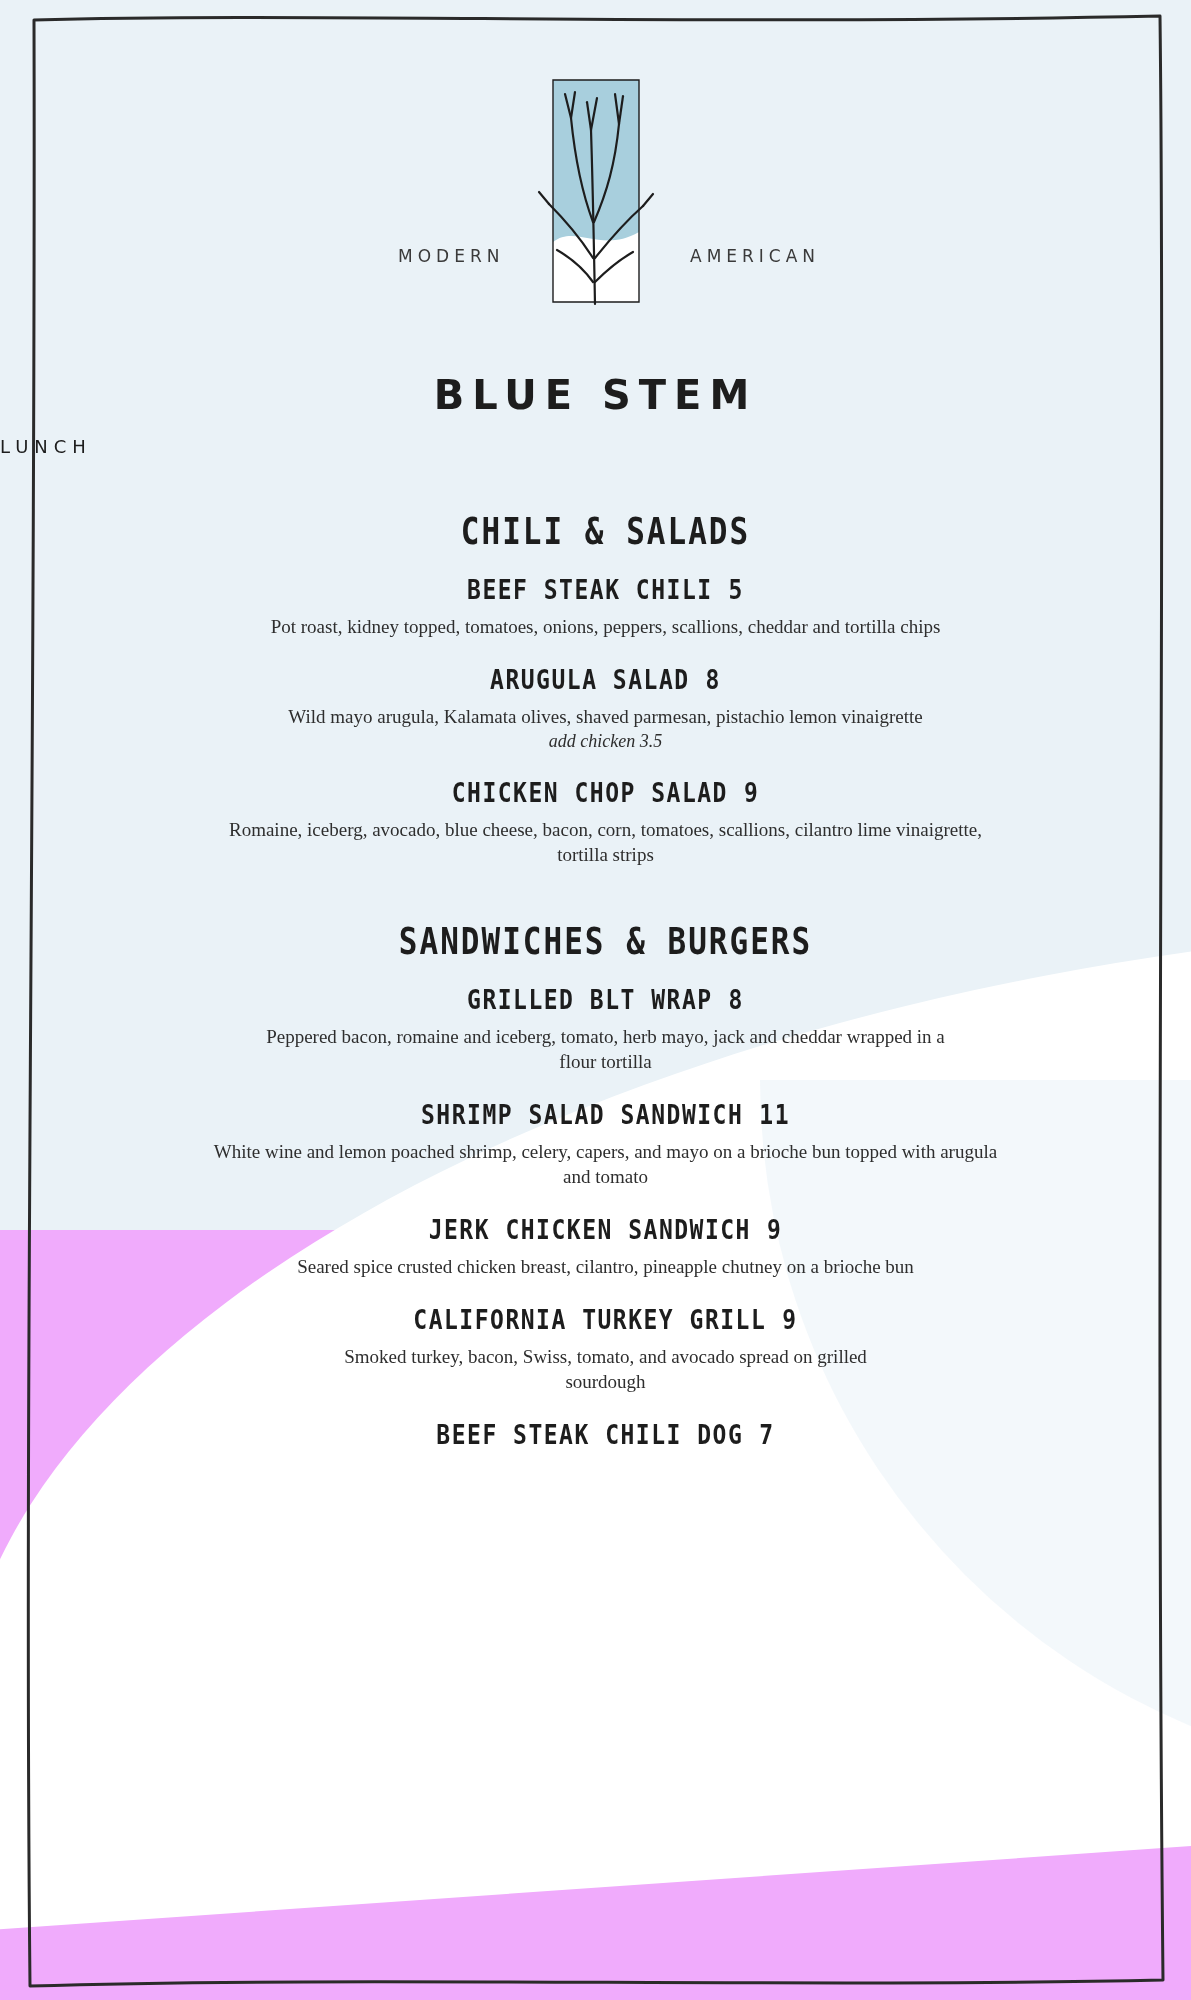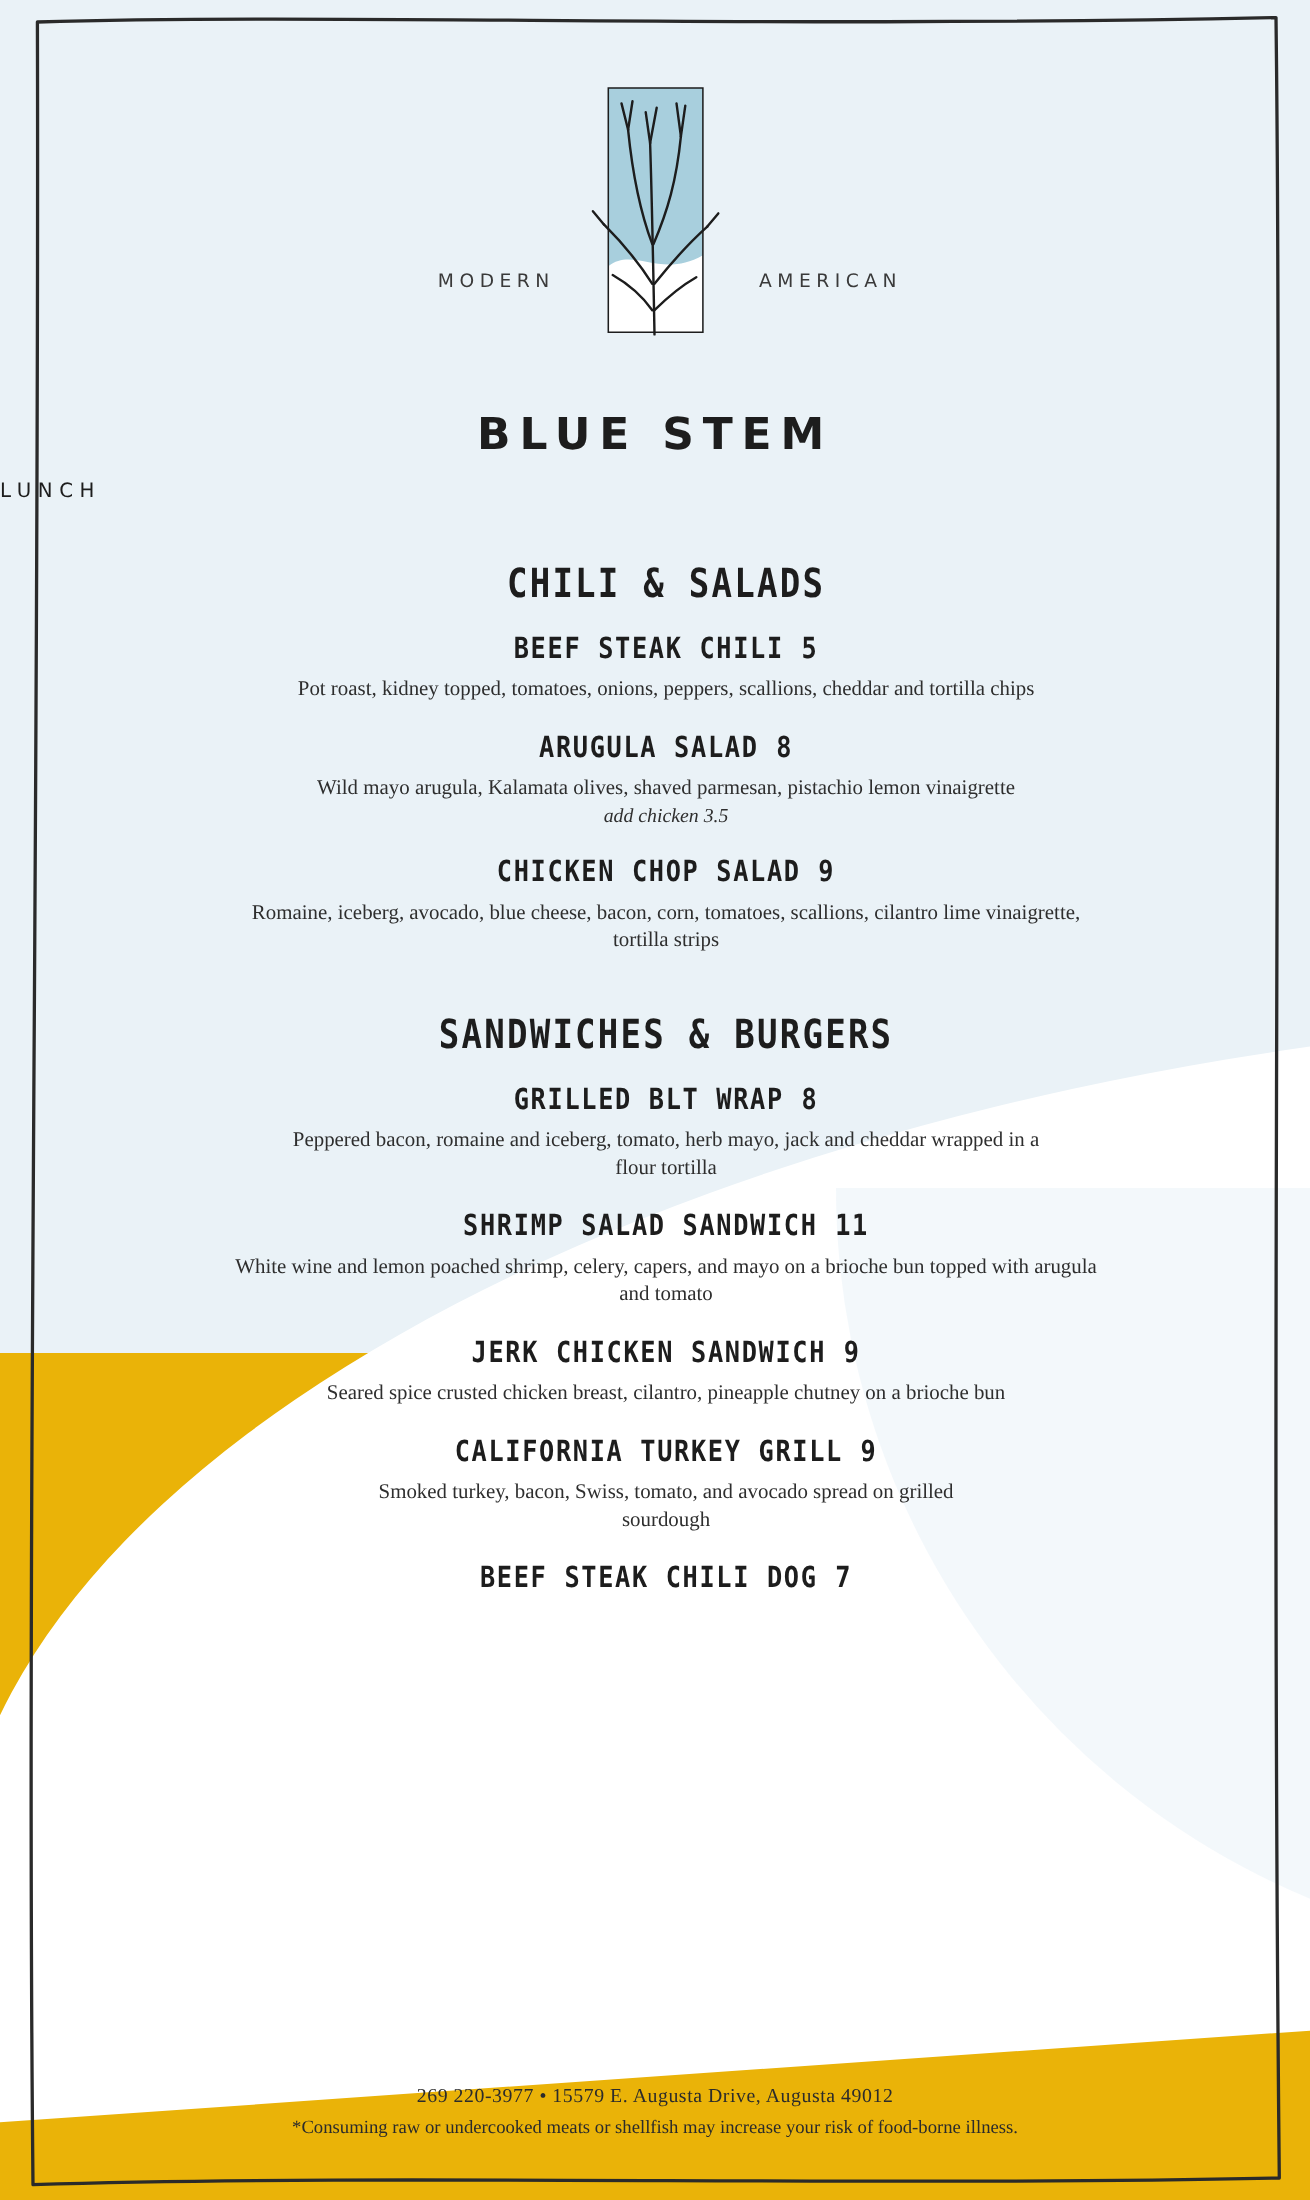--- a/index.html
+++ b/index.html
@@ -11,21 +11,21 @@
     height: 2000px;
     background: #ffffff;
     font-family: "Liberation Serif", serif;
     overflow: hidden;
   }
 
   #page {
     position: relative;
     width: 1191px;
     height: 2000px;
-    background: #eab308;
+    background: #f0abfc;
     overflow: hidden;
   }
 
   
   .bg-blue {
     position: absolute;
     left: 0; top: 0;
     width: 1191px;
     height: 1230px;
     background: #eaf2f7;
@@ -294,18 +294,14 @@
 
       <div class="item">
         <div class="item-head">
           <span>BEEF STEAK CHILI DOG</span><span class="item-price">7</span>
         </div>
       </div>
     </div>
 
   </div>
 
-  <div class="footer">
-    <div class="footer-contact">269 220-3977 • 15579 E. Augusta Drive, Augusta  49012</div>
-    <div class="footer-disclaimer">*Consuming raw or undercooked meats or shellfish may increase your risk of food-borne illness.</div>
-  </div>
 
 </div>
 
 </body></html>

